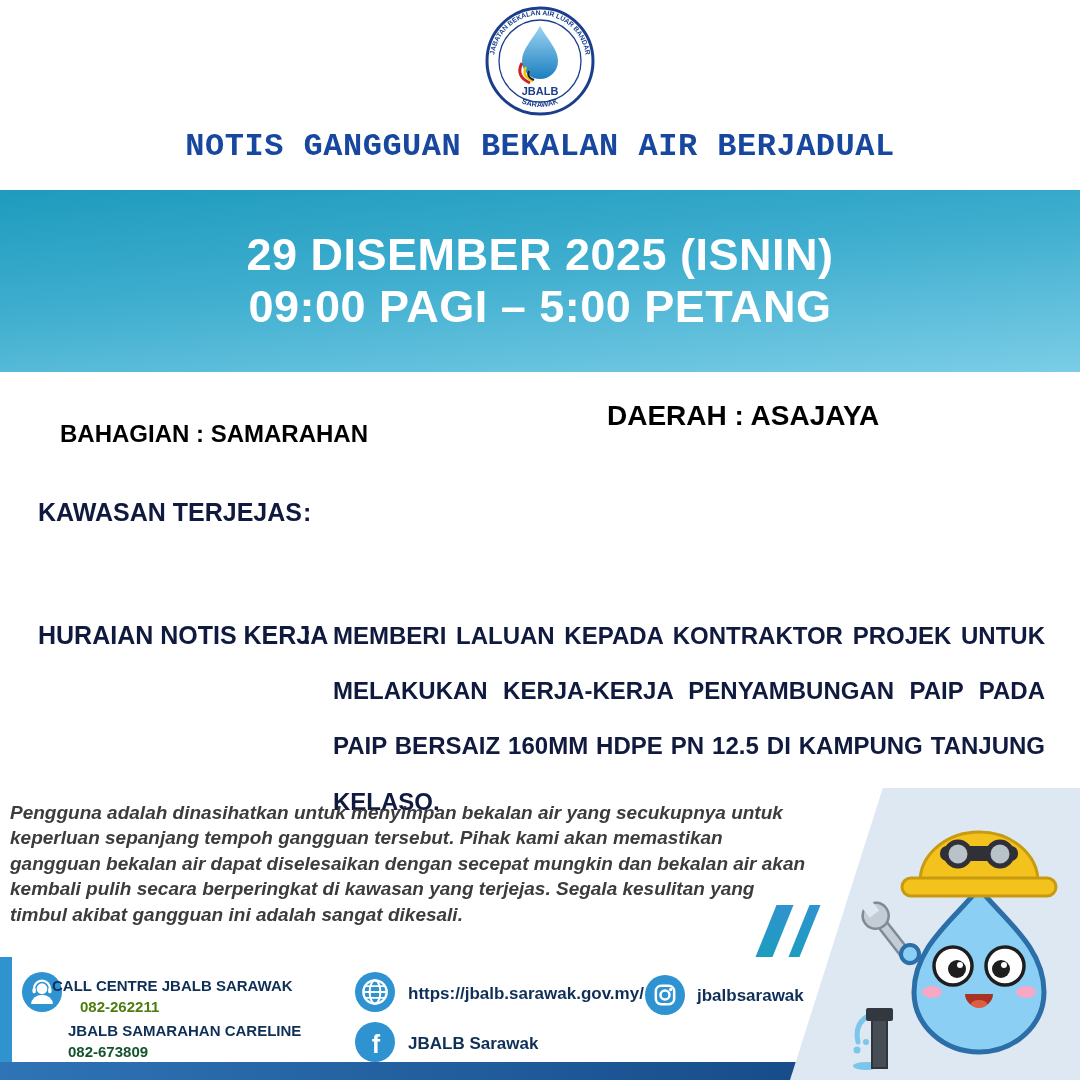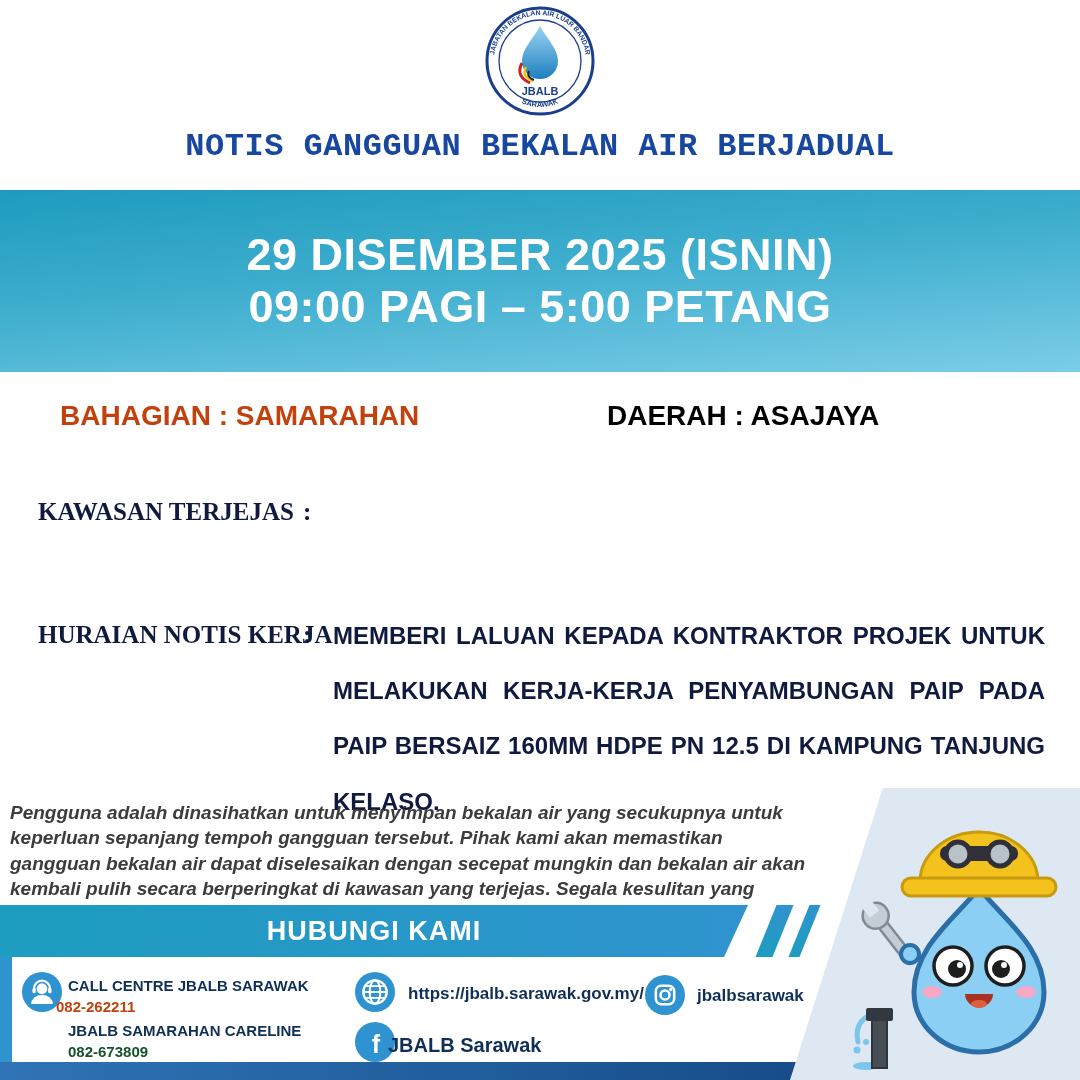--- a/index.html
+++ b/index.html
@@ -11,25 +11,25 @@
   .main-title{position:absolute;top:128px;left:0;width:100%;text-align:center;
               font-size:32px;font-weight:800;color:#17479E;letter-spacing:.5px;font-family:Liberation Mono, monospace;}
 
   
   .banner{position:absolute;top:190px;left:0;width:1080px;height:182px;
           background:linear-gradient(175deg,#1E9BBD 0%,#3FAECF 45%,#7BCDE6 100%);
           display:flex;flex-direction:column;justify-content:center;align-items:center;}
   .banner .line{color:#fff;font-size:45px;font-weight:800;letter-spacing:.5px;}
 
   
-  .bahagian{position:absolute;top:400px;left:60px;font-size:28px;font-weight:800;color:#c2410c;}
+  .bahagian{position:absolute;top:420px;left:60px;font-size:24px;font-weight:800;color:#000000;}
   .daerah{position:absolute;top:400px;left:607px;font-size:28px;font-weight:800;color:#000000;}
 
   
-  .lbl{font-size:25px;font-weight:800;color:#101a3f;font-family:Liberation Serif, serif;}
+  .lbl{font-size:25px;font-weight:800;color:#101a3f;}
   .kawasan-label{position:absolute;top:498px;left:38px;}
   .kawasan-colon{position:absolute;top:498px;left:303px;}
   .kawasan-value{position:absolute;top:503px;left:333px;font-size:24px;font-weight:800;color:#101a3f;}
   .huraian-label{position:absolute;top:621px;left:38px;}
   .huraian-colon{position:absolute;top:621px;left:303px;}
   .huraian-value{position:absolute;top:608px;left:333px;width:712px;font-size:24px;font-weight:800;
                  color:#101a3f;text-align:justify;line-height:2.3;}
 
   
   .advisory{position:absolute;top:800px;left:10px;width:800px;font-size:19px;font-style:italic;
@@ -52,26 +52,26 @@
   .stripe2{left:799px;width:11px;}
 
   
   .left-strip{position:absolute;top:957px;left:0;width:12px;height:105px;background:#2F93CF;}
   .c-icon{position:absolute;width:40px;height:40px;}
   .icon-person{top:972px;left:22px;}
   .icon-globe{top:972px;left:355px;}
   .icon-ig{top:975px;left:645px;}
   .icon-fb{top:1022px;left:355px;}
   .c-text{position:absolute;font-weight:800;color:#0f2f57;}
-  .cc-label{top:977px;left:68px;font-size:15px;}
-  .cc-num{top:998px;left:56px;font-size:15px;color:#c2410c;text-align:center;}
+  .cc-label{top:977px;left:52px;font-size:15px;}
+  .cc-num{top:998px;left:80px;font-size:15px;color:#4d7c0f;text-align:center;}
   .cl-label{top:1022px;left:68px;font-size:15px;}
   .cl-num{top:1043px;left:68px;font-size:15px;color:#14532d;}
   .website{top:984px;left:408px;font-size:17px;}
-  .fb-text{top:1034px;left:388px;font-size:20px;}
+  .fb-text{top:1034px;left:408px;font-size:17px;}
   .ig-text{top:986px;left:697px;font-size:17px;}
 
   .bottom-bar{position:absolute;bottom:0;left:0;width:1080px;height:18px;
               background:linear-gradient(90deg,#2F74B6,#0F3E7A);z-index:0;}
 </style>
 </head>
 <body>
 
 <div class="page">
 
@@ -153,23 +153,20 @@
 
     <g>
       <path d="M68 86 a59 50 0 0 1 118 0 Z" fill="#F3C21C" stroke="#C79A10" stroke-width="3"></path>
       <rect x="88" y="50" width="78" height="15" rx="7" fill="#2F3038"></rect>
       <circle cx="106" cy="58" r="12" fill="#B9C1C9" stroke="#2F3038" stroke-width="5"></circle>
       <circle cx="148" cy="58" r="12" fill="#B9C1C9" stroke="#2F3038" stroke-width="5"></circle>
       <rect x="50" y="82" width="154" height="18" rx="9" fill="#F3C21C" stroke="#C79A10" stroke-width="3"></rect>
     </g>
   </svg>
 
-  <div class="contact-bar">
-    <span>HUBUNGI KAMI</span>
-  </div>
   <div class="stripe stripe1"></div>
   <div class="stripe stripe2"></div>
 
   <div class="left-strip"></div>
 
   <svg class="c-icon icon-person" viewBox="0 0 24 24">
     <circle cx="12" cy="12" r="12" fill="#2E93D0"></circle>
     <circle cx="12" cy="10" r="3.2" fill="#ffffff"></circle>
     <path d="M5.5 19.2 a6.5 5.6 0 0 1 13 0 Z" fill="#ffffff"></path>
     <path d="M7.2 10 a4.8 4.8 0 0 1 9.6 0" stroke="#ffffff" fill="none" stroke-width="1.4"></path>

